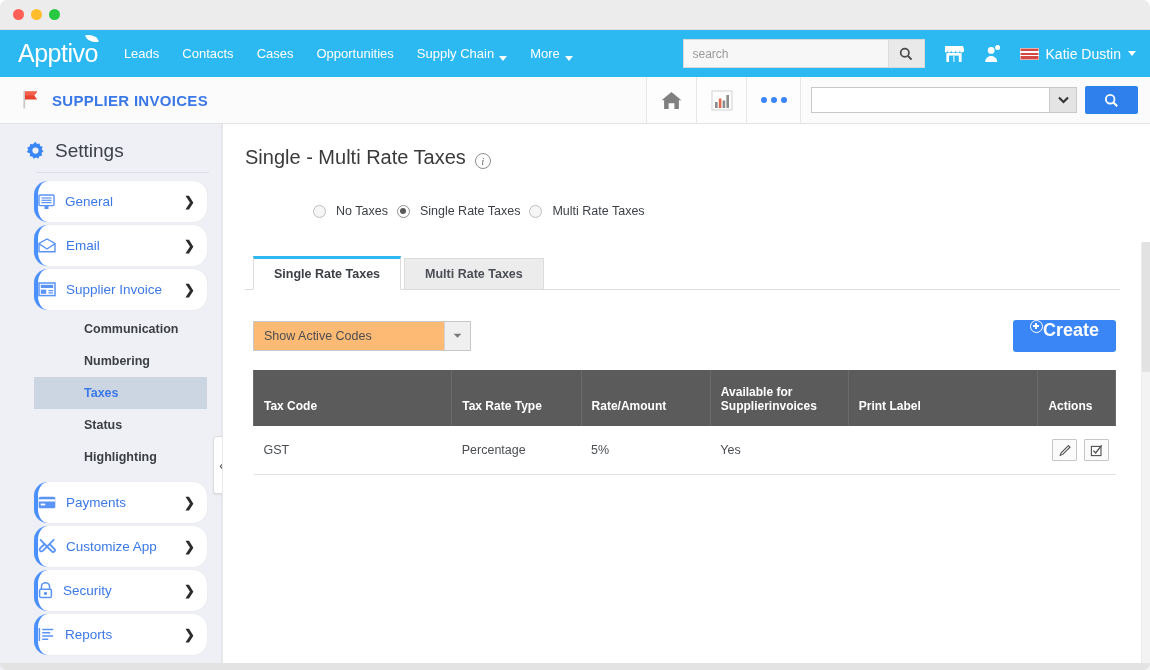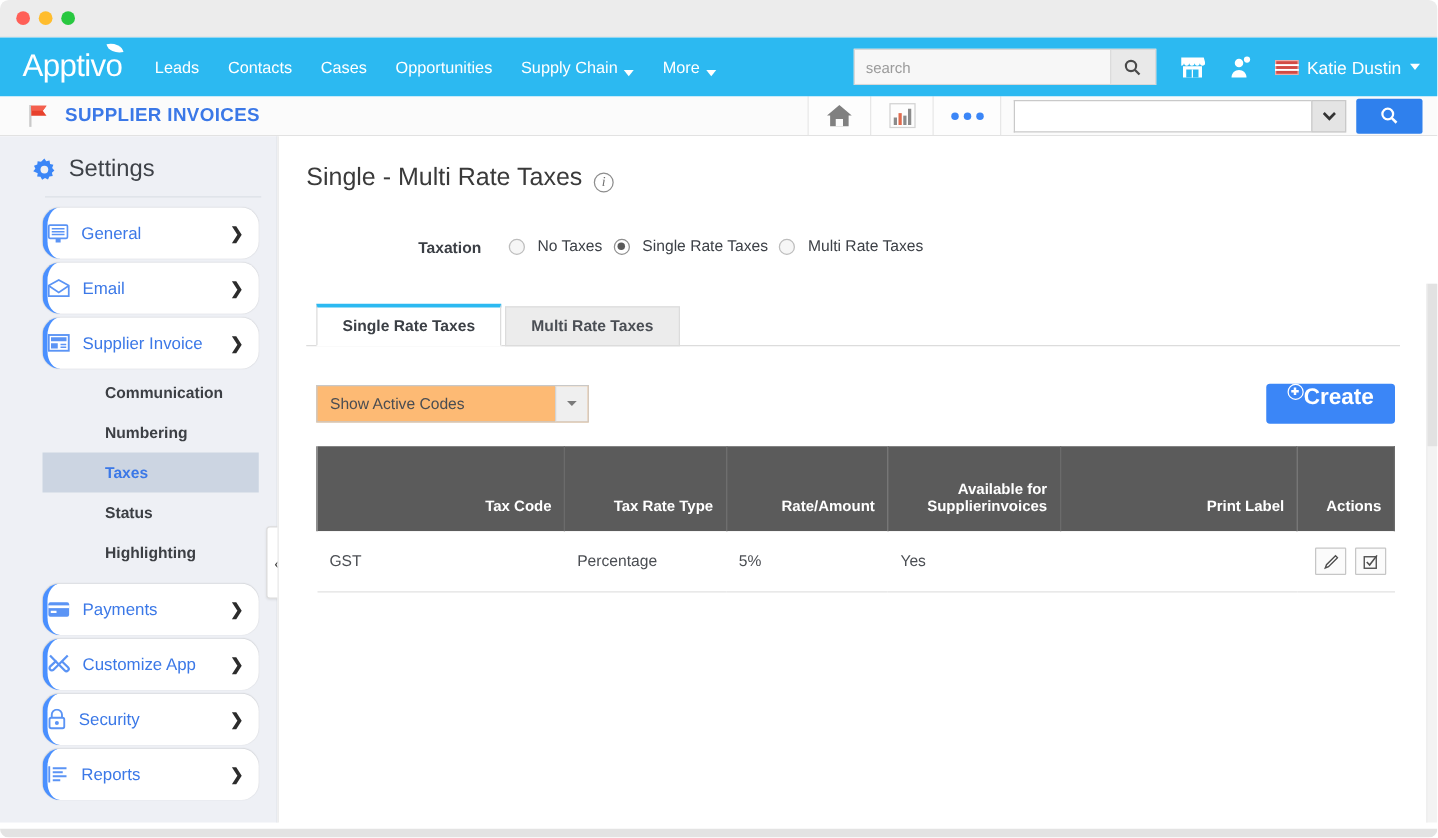--- a/index.html
+++ b/index.html
@@ -103,21 +103,21 @@
   }
   .flag {
     width: 19px; height: 12px;
     background: linear-gradient(#d24a43 0 25%, #ffffff 25% 40%, #d24a43 40% 60%, #ffffff 60% 75%, #d24a43 75% 100%);
     border: 1px solid rgba(255,255,255,.55);
     display: inline-block;
   }
 
   
   .appbar {
-    height: 32px;
+    height: 47px;
     background: #fbfbfb;
     border-bottom: 1px solid #e2e2e2;
     display: flex; align-items: stretch;
   }
   .apptitle {
     display: flex; align-items: center; gap: 10px;
     padding-left: 20px; flex: 1;
   }
   .apptitle-text {
     color: #3b78e7; font-size: 15px; font-weight: bold;
@@ -309,23 +309,23 @@
   }
   .plus-circ::before { left: 4.2px; top: 1.8px; width: 1.6px; height: 6.4px; }
   .plus-circ::after  { top: 4.2px; left: 1.8px; height: 1.6px; width: 6.4px; }
 
   
   .table { margin-top: 18px; padding: 0 4px 0 8px; }
   table { border-collapse: collapse; width: 100%; table-layout: fixed; }
   thead th {
     background: #5b5b5b; color: #ffffff;
     font-size: 12px; font-weight: bold;
-    text-align: right; vertical-align: bottom;
+    text-align: left; vertical-align: bottom;
     padding: 10px 10px 13px 10px;
-    height: 68px;
+    height: 56px;
     border-right: 1px solid #6b6b6b;
   }
   thead th:first-child { border-left: 1px solid #6b6b6b; }
   tbody td {
     font-size: 12.5px; color: #4b4e53;
     padding: 13px 10px;
     border-bottom: 1px solid #e2e2e2;
     background: #ffffff;
     vertical-align: middle;
   }
@@ -570,21 +570,20 @@
       <div class="collapse-handle">‹</div>
     </div>
 
     <div class="main">
       <div class="page-title">
         <span>Single - Multi Rate Taxes</span>
         <span class="info-i">i</span>
       </div>
 
       <div class="form-row">
-        <div class="form-label">Taxation</div>
         <div class="radios">
           <div class="radio-item">
             <span class="radio"></span>
             <span class="radio-lbl">No Taxes</span>
           </div>
           <div class="radio-item">
             <span class="radio on"></span>
             <span class="radio-lbl">Single Rate Taxes</span>
           </div>
           <div class="radio-item">

